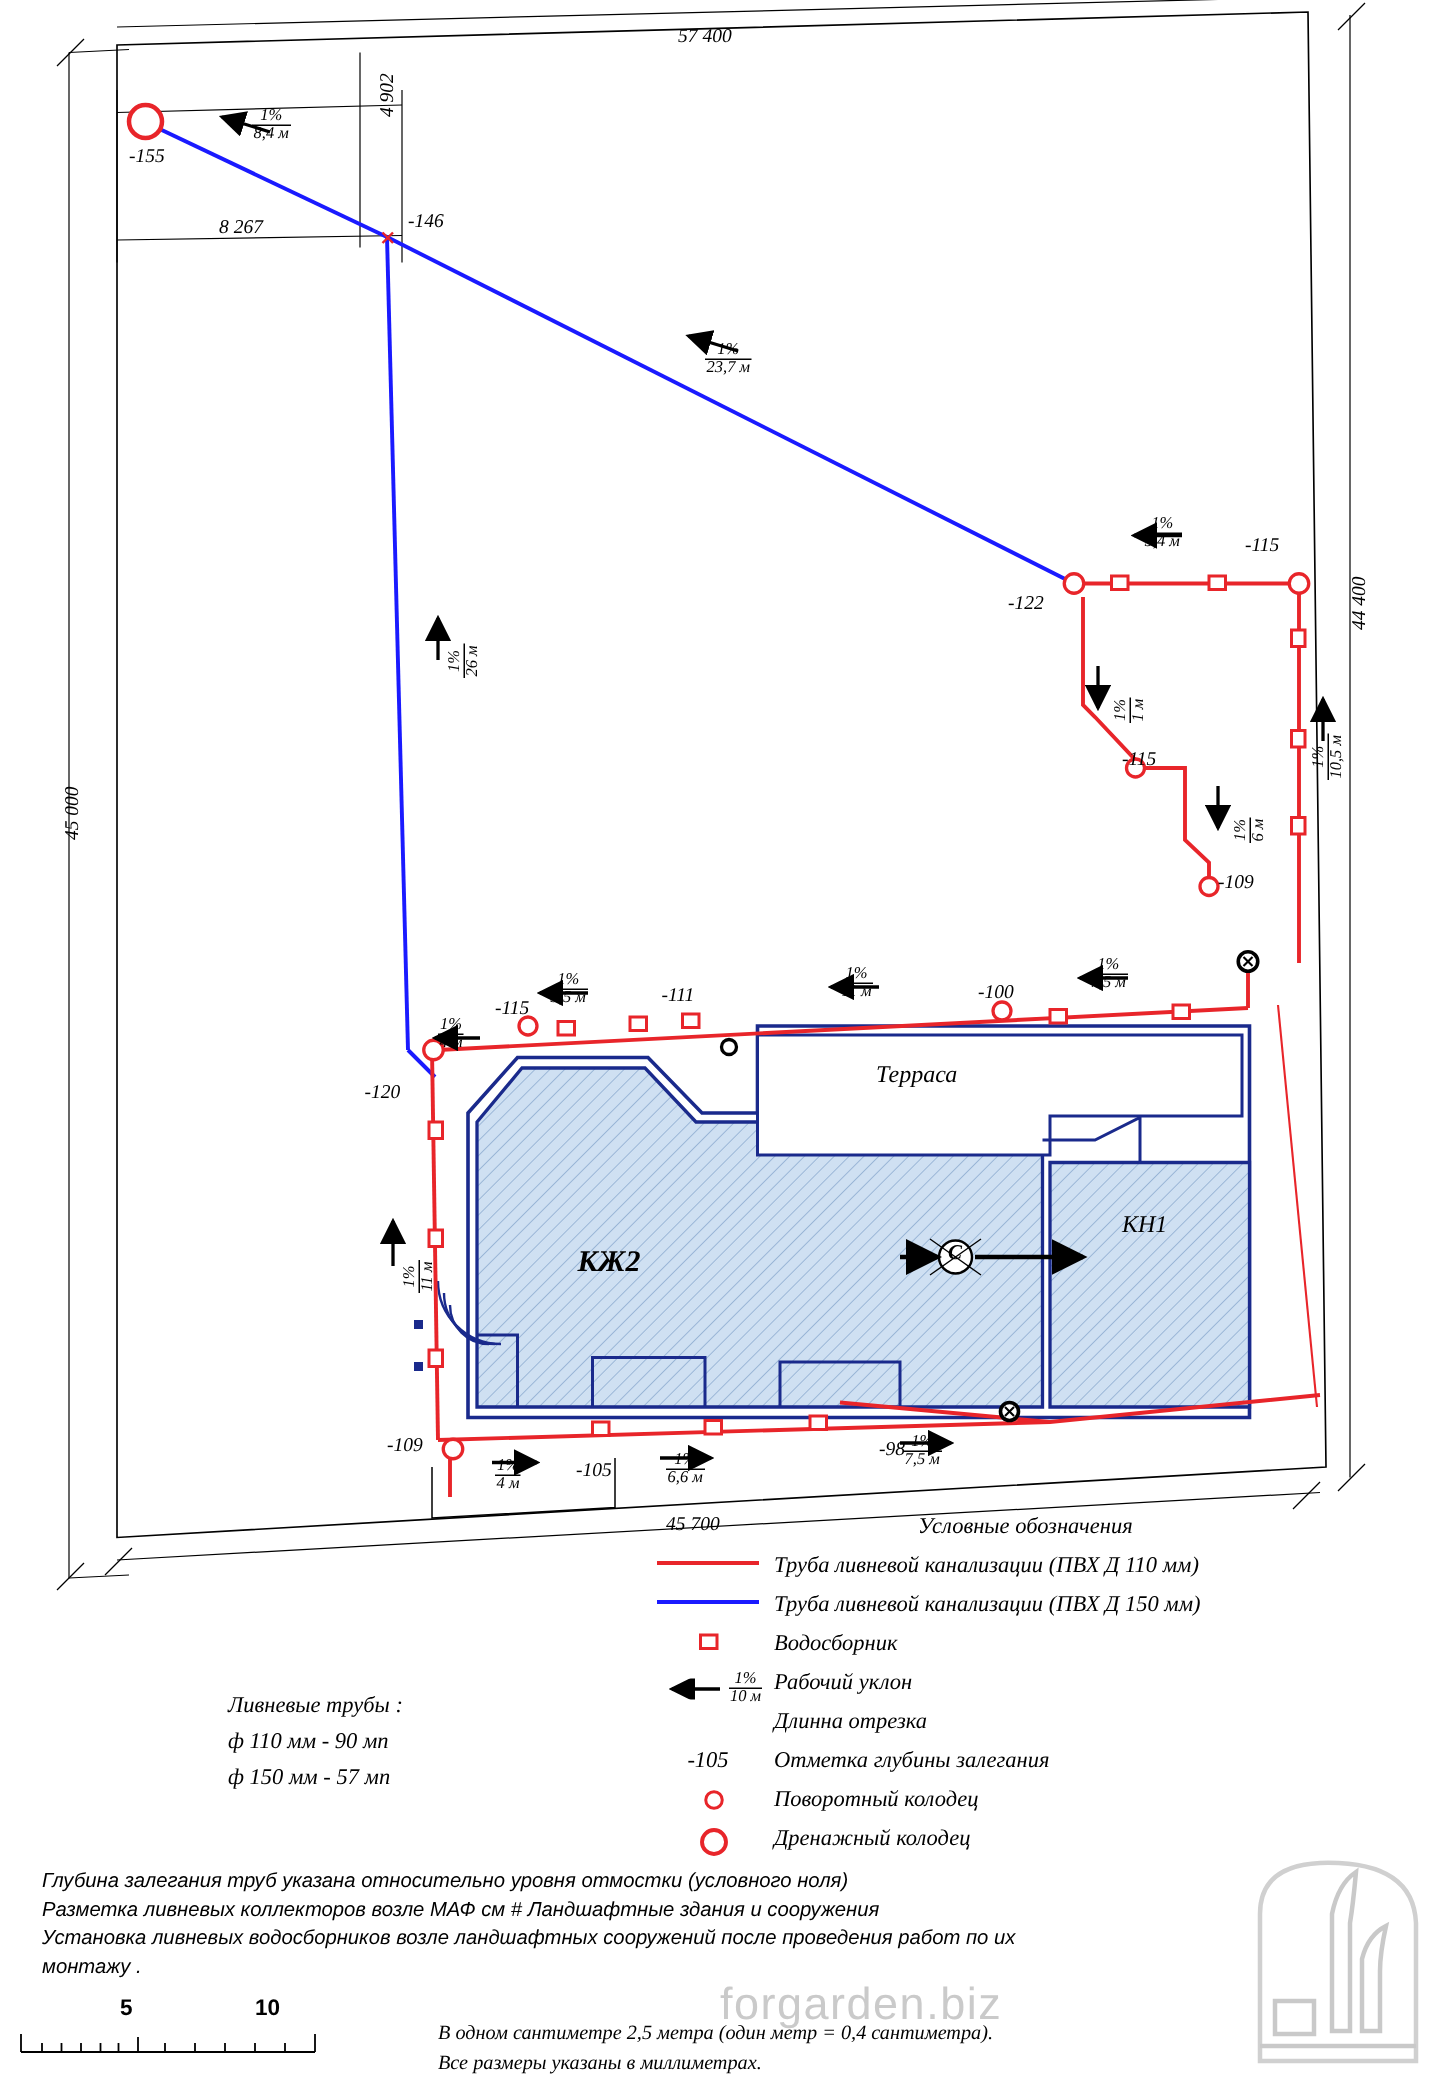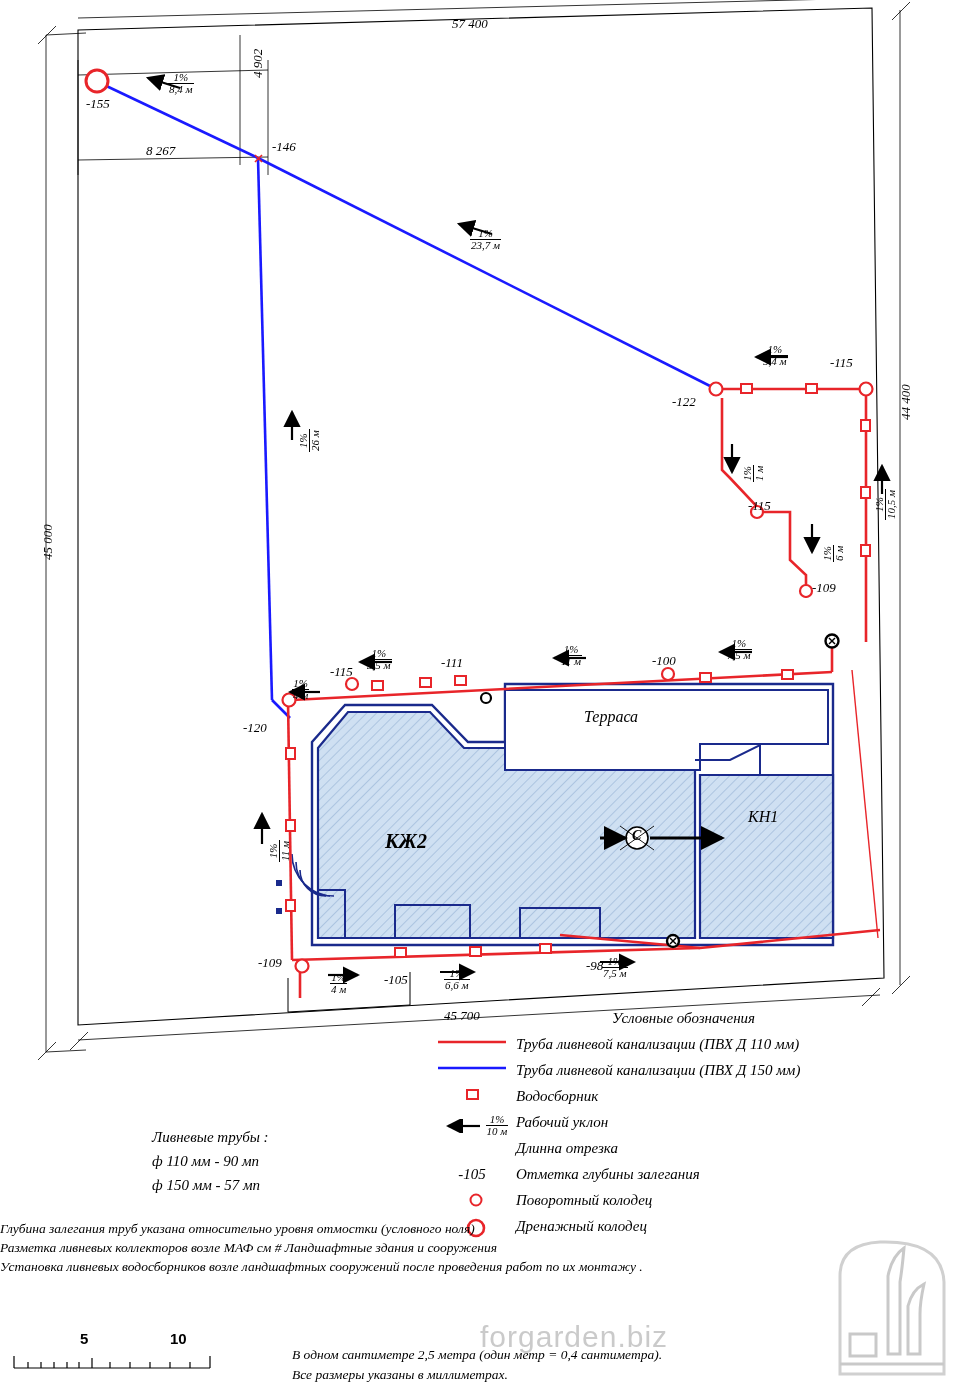--- a/index.html
+++ b/index.html
@@ -34,23 +34,24 @@
     font-family:"Liberation Serif", serif;font-style:italic;font-size:15px;text-align:right;
   }
   .legend{
     position:absolute;left:432px;top:1036px;width:520px;
     font-family:"Liberation Serif", serif;font-style:italic;font-size:15px;
   }
   .legend-row{display:flex;align-items:flex-start;height:26px;}
   .legend-key{width:80px;display:flex;align-items:center;justify-content:center;}
   .legend-text{padding-left:4px;}
   .notes{
-    position:absolute;left:0px;top:1219px;width:700px;
-    font-family:Liberation Serif, serif;font-style:italic;font-size:13.5px;
+    position:absolute;left:0px;top:1244px;width:700px;
+    font-family:Liberation Sans, sans-serif;font-style:italic;font-size:13.5px;
     line-height:19px;
+    padding-left:28px;
   }
   .notes2{
     position:absolute;left:292px;top:1345px;width:560px;
     font-family:"Liberation Serif", serif;font-style:italic;font-size:13.5px;
     line-height:20px;
   }
   .pipes-note{
     position:absolute;left:152px;top:1125px;
     font-family:"Liberation Serif", serif;font-style:italic;font-size:15px;
     line-height:24px;

